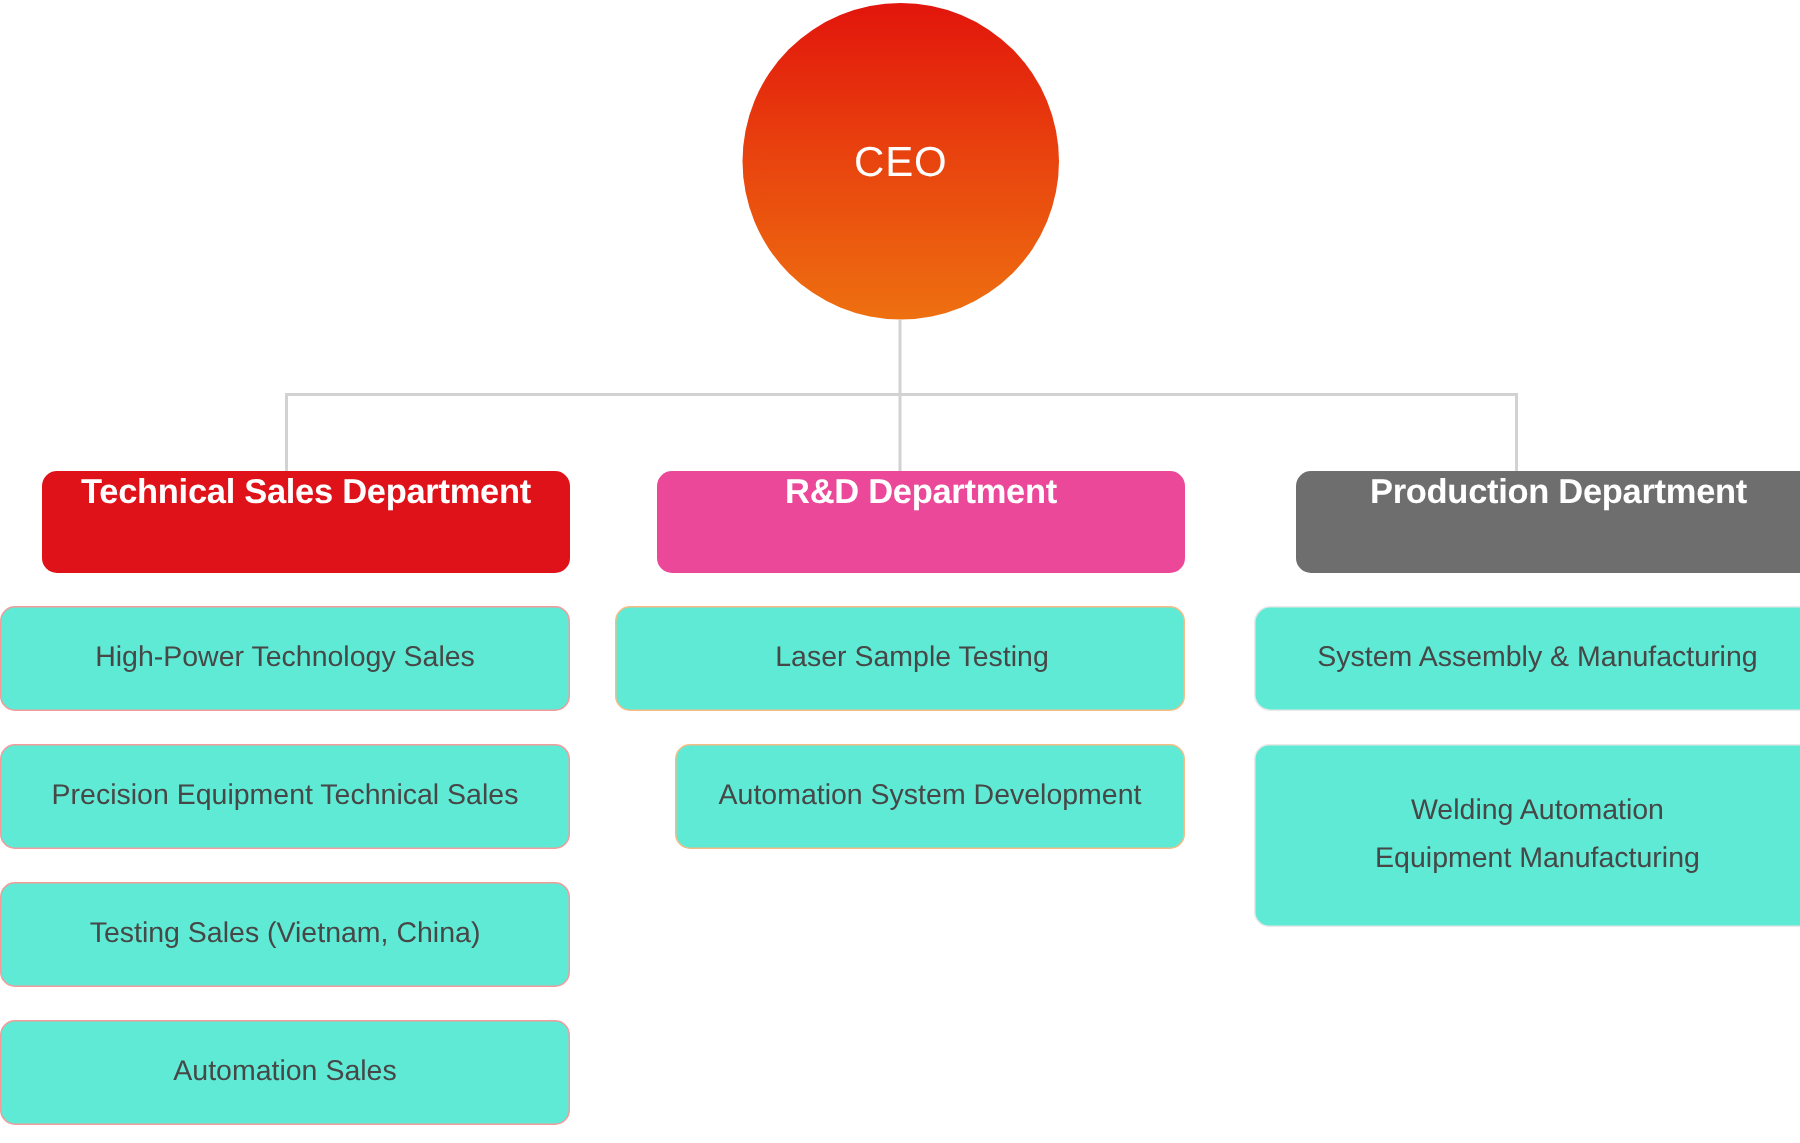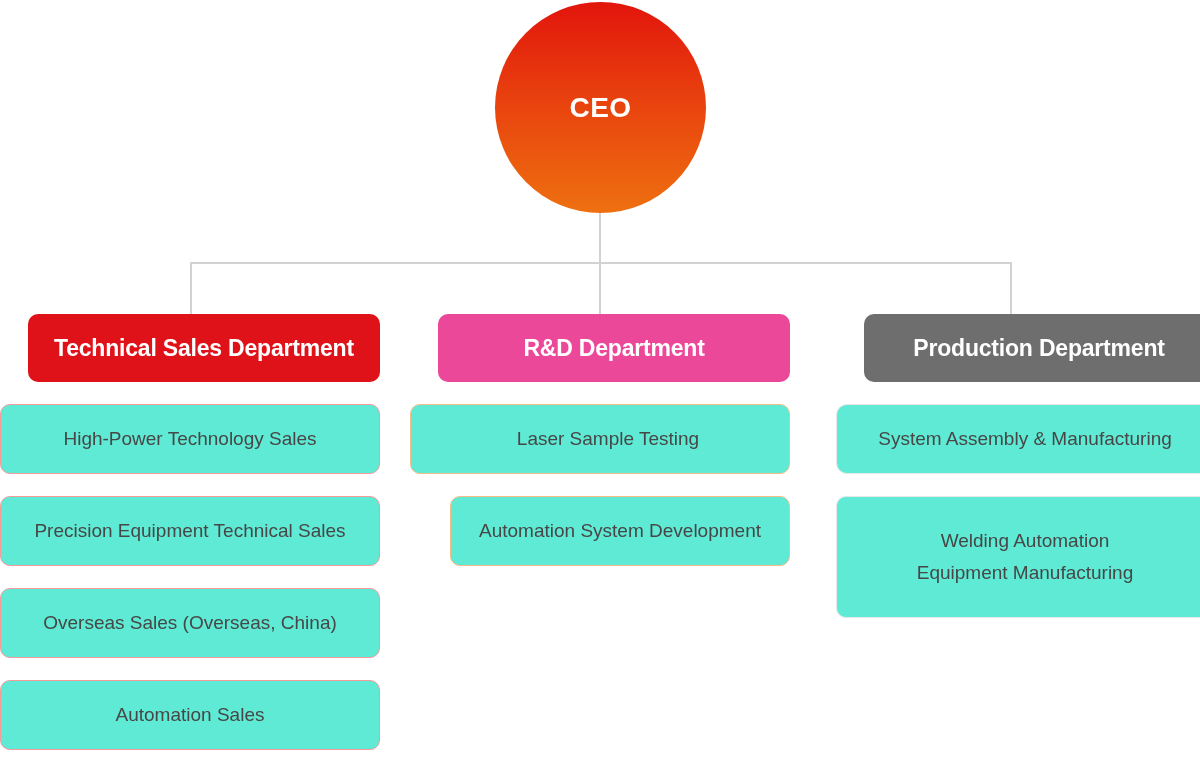--- a/index.html
+++ b/index.html
@@ -19,21 +19,21 @@
     position: absolute;
     left: 495px; top: 2px;
     width: 211px; height: 211px;
     border-radius: 50%;
     background: linear-gradient(180deg, #e2150c 0%, #e8400e 45%, #ee7010 100%);
     display: flex; align-items: center; justify-content: center;
   }
   .ceo-label {
     color: #ffffff;
     font-size: 28px;
-    font-weight: bold;
+    font-weight: normal;
     letter-spacing: 0.5px;
   }
 
   
   .line { position: absolute; background: #d2d2d2; }
   .line.v { width: 1.5px; }
   .line.h { height: 1.5px; }
   .stem      { left: 599px;  top: 213px; height: 49px; }
   .crossbar  { left: 190px;  top: 262px; width: 821px; }
   .drop-l    { left: 190px;  top: 262px; height: 52px; }
@@ -42,21 +42,21 @@
 
   
   .column { position: absolute; top: 314px; }
   .col-1 { left: 0;     width: 380px; }
   .col-2 { left: 410px; width: 380px; }
   .col-3 { left: 836px; width: 378px; }
 
   .dept-header {
     height: 68px;
     border-radius: 10px;
-    display: flex; align-items: center; justify-content: center;
+    display: flex; justify-content: center;
     color: #ffffff;
     font-size: 23px;
     font-weight: bold;
     letter-spacing: -0.2px;
     margin-left: 28px;
   }
 
   .item {
     margin-top: 22px;
     height: 70px;
@@ -93,21 +93,21 @@
     <div class="dept-header" style="background-color: rgb(224, 18, 25);">
       <span>Technical Sales Department</span>
     </div>
     <div class="item" style="border-color: rgb(244, 155, 155);">
       <span>High-Power Technology Sales</span>
     </div>
     <div class="item" style="border-color: rgb(244, 155, 155);">
       <span>Precision Equipment Technical Sales</span>
     </div>
     <div class="item" style="border-color: rgb(244, 155, 155);">
-      <span>Overseas Sales (Overseas, China)</span>
+      <span>Testing Sales (Vietnam, China)</span>
     </div>
     <div class="item" style="border-color: rgb(244, 155, 155);">
       <span>Automation Sales</span>
     </div>
   </div>
 
   <div class="column col-2">
     <div class="dept-header" style="background-color: #ec4899;">
       <span>R&amp;D Department</span>
     </div>

